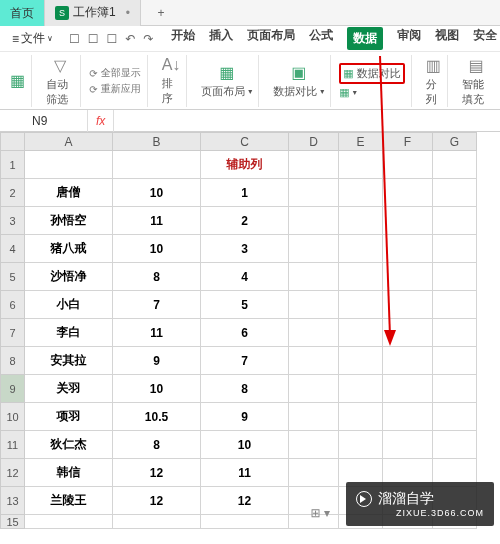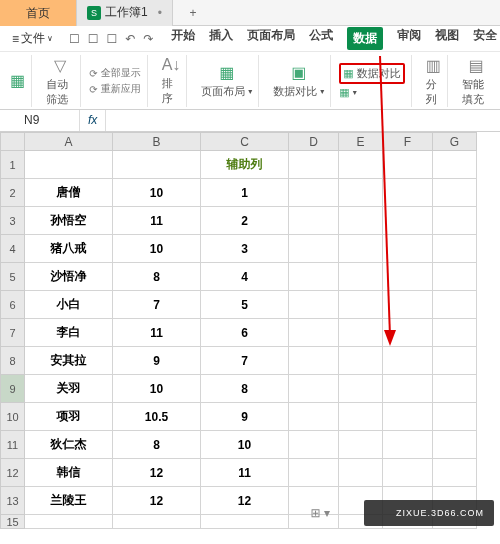--- a/index.html
+++ b/index.html
@@ -1,19 +1,19 @@
 <!DOCTYPE html>
 <html><head>
 <meta charset="utf-8">
 <style>
 * { margin:0; padding:0; box-sizing:border-box; font-family:"Microsoft YaHei",sans-serif; }
 body { background:#fff; width:500px; height:544px; overflow:hidden; position:relative; }
 
 .tabs { display:flex; align-items:center; height:26px; background:#f5f5f5; border-bottom:1px solid #d0d0d0; font-size:12px; }
-.tab-home { background:#fdba74; padding:4px 26px; height:26px; line-height:18px; border-right:1px solid #d0d0d0; color:#333; }
+.tab-home { background:#5eead4; padding:4px 10px; height:26px; line-height:18px; border-right:1px solid #d0d0d0; color:#333; }
 .tab-doc { padding:4px 10px; display:flex; align-items:center; gap:4px; color:#333; background:#e8e8e8; height:26px; border-right:1px solid #d0d0d0; }
 .tab-doc .sicon { width:14px; height:14px; background:#0a8d4c; color:#fff; font-size:9px; display:flex; align-items:center; justify-content:center; border-radius:2px; }
 .tab-add { display:flex; align-items:center; justify-content:center; width:28px; color:#666; cursor:pointer; margin-left:6px; }
 
 .menubar { display:flex; align-items:center; height:26px; background:#fff; border-bottom:1px solid #e8e8e8; font-size:12px; padding-left:4px; }
 .file-menu { display:flex; align-items:center; gap:2px; padding:2px 8px; color:#333; }
 .qat { display:flex; gap:8px; margin-left:8px; color:#666; }
 .menu-items { display:flex; gap:14px; margin-left:18px; color:#444;font-weight:bold; }
 .menu-items span.active { background:#0a8d4c; color:#fff; padding:3px 6px; border-radius:2px; position:relative; }
 .menu-items span.active::after { content:""; position:absolute; bottom:-3px; left:50%; transform:translateX(-50%); border:4px solid transparent; border-top-color:#0a8d4c; }
@@ -23,44 +23,44 @@
 .rgrp:last-child{border-right:none;}
 .ricon { font-size:16px; color:#4a7; margin-bottom:2px; }
 .ricon.gray{color:#888;}
 .rsmall { font-size:10px; color:#777; }
 .rcol { display:flex; flex-direction:column; gap:2px; justify-content:center; height:52px; }
 .rrow { display:flex; align-items:center; gap:3px; white-space:nowrap; }
 
 .red-box { border:2px solid #d00; border-radius:2px; padding:1px 2px; }
 .arrow-svg { position:absolute; top:56px; left:370px; pointer-events:none; z-index:5; }
 
-.cellref { display:flex; align-items:flex-end; height:22px; border-bottom:1px solid #d0d0d0; font-size:12px; background:#fff; }
+.cellref { display:flex; align-items:center; height:22px; border-bottom:1px solid #d0d0d0; font-size:12px; background:#fff;padding-left:8px; }
 .namebox { width:80px; padding-left:24px; border-right:1px solid #ddd; height:22px; line-height:22px; color:#333; }
-.fx { padding:0 8px; color:#0c4a6e; font-style:italic; border-right:1px solid #ddd; height:22px; line-height:22px; }
+.fx { padding:0 8px; color:#ef4444; font-style:italic; border-right:1px solid #ddd; height:22px; line-height:22px; }
 
 .sheet { position:relative; }
 table { border-collapse:collapse; font-size:12px; }
 th.corner { width:24px; height:18px; background:#e8e8e8; border:1px solid #ccc; }
 th.colh { background:#e8e8e8; border:1px solid #ccc; color:#555; font-weight:normal; height:18px; }
 th.colh.wA{width:88px;} th.colh.wB{width:88px;} th.colh.wC{width:88px;}
 th.colh.wD{width:50px;} th.colh.wE{width:44px;} th.colh.wF{width:50px;} th.colh.wG{width:44px;}
 td.rowh { background:#e8e8e8; border:1px solid #ccc; color:#555; text-align:center; height:28px; font-size:11px; }
 td.rowh.sel { background:#c8d8c8; }
 td.cell { border:1px solid #d4d4d4; text-align:center; height:28px; background:#fff; }
 tr.short td.rowh, tr.short td.cell { height:14px; }
 
 .hdr-name { background:#6b2e8f; color:#fff; font-weight:bold; }
 .hdr-pop { background:#6b2e8f; color:#fff; font-weight:bold; }
-.hdr-aux { background:#ffea00; color:#4d7c0f; font-weight:bold; }
+.hdr-aux { background:#ffea00; color:#b91c1c; font-weight:bold; }
 
 .watermark { position:absolute; right:6px; bottom:18px; background:rgba(30,30,30,.85); color:#fff; font-size:12px; padding:8px 10px; display:flex; flex-direction:column; align-items:flex-start; border-radius:2px; }
 .watermark .wm-top { display:flex; align-items:center; gap:6px; font-size:14px; }
 .watermark .play { width:16px; height:16px; border:1.5px solid #fff; border-radius:50%; display:flex; align-items:center; justify-content:center; }
 .watermark .play::after { content:""; border:4px solid transparent; border-left:6px solid #fff; margin-left:2px; }
-.watermark .wm-url { font-size:9px; letter-spacing:1px; margin-left:22px; }
+.watermark .wm-url { font-size:9px; letter-spacing:1px; margin-left:40px; }
 
 .status-ico { position:absolute; right:170px; bottom:24px; font-size:12px; color:#888; }
 </style>
 </head>
 <body>
 
 <div class="tabs">
   <div class="tab-home">首页</div>
   <div class="tab-doc">
     <span class="sicon">S</span>
@@ -317,14 +317,18 @@
           <td class="cell"></td>
           <td class="cell"></td>
         </tr>
       </tbody>
 </table>
 </div>
 
 <div class="status-ico">⊞ ▾</div>
 
 <div class="watermark">
+  <div class="wm-top">
+    <span class="play"></span>
+    <span>溜溜自学</span>
+  </div>
   <div class="wm-url">ZIXUE.3D66.COM</div>
 </div>
 
 </body></html>

